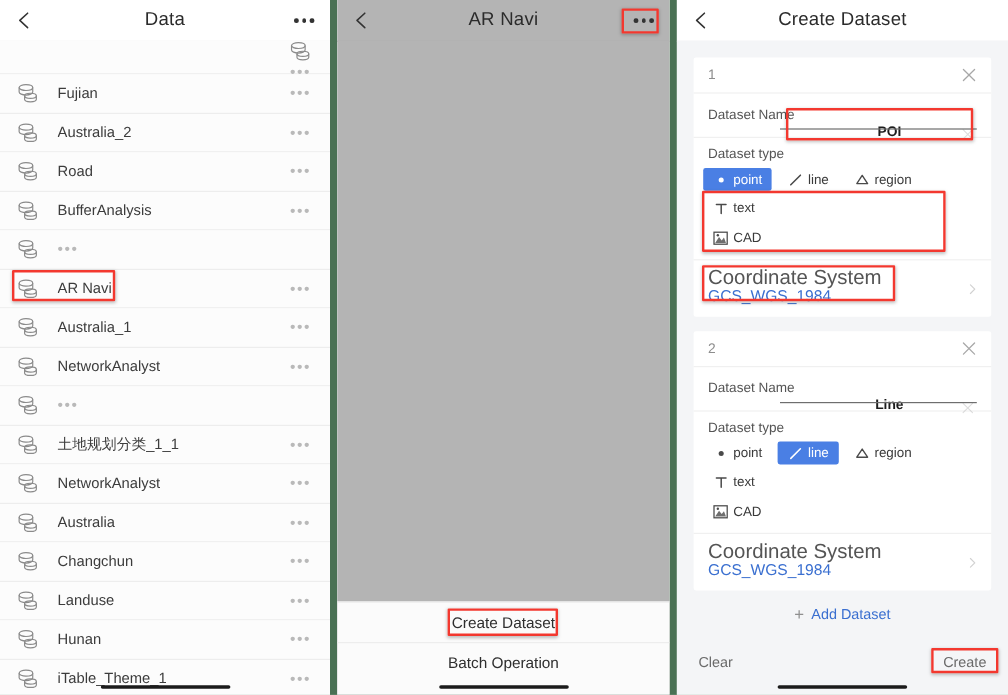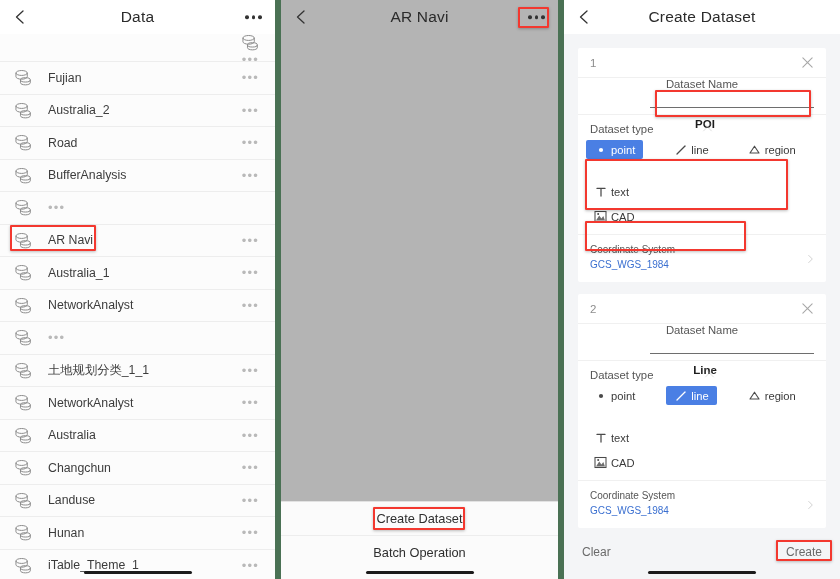--- a/index.html
+++ b/index.html
@@ -74,50 +74,50 @@
   .p3body{position:absolute;top:34px;left:0;right:0;bottom:0;background:#f4f5f7;overflow:hidden;}
   .card{background:#ffffff;margin:0 14px;border-radius:2px;}
   .card-head{
     height:29px;display:flex;align-items:center;justify-content:space-between;
     padding:0 12px;border-bottom:1px solid #f0f0f0;
   }
   .card-idx{font-size:11.5px;color:#8d8d8d;}
   .xbtn{width:13px;height:13px;opacity:.75;}
   .xbtn svg{display:block;}
   .fieldrow{
-    display:flex;align-items:center;height:36px;padding:0 12px;position:relative;flex-direction:column;
+    display:flex;align-items:center;height:36px;padding:0 12px;position:relative;
   }
   .flabel{font-size:11.3px;color:#555;flex:0 0 auto;}
   .finput{
     flex:1;display:flex;align-items:center;justify-content:center;position:relative;
     margin-left:6px;height:26px;margin-top:28px;
   }
   .finput .fval{font-size:11.5px;color:#1d1d1d;font-weight:bold;}
   .finput .clearx{position:absolute;right:2px;top:50%;transform:translateY(-50%);width:11px;height:11px;opacity:.45;}
   .underline{position:absolute;left:72px;right:12px;bottom:6px;height:1px;background:#6e6e6e;}
   .divider{height:1px;background:#f0f0f0;margin:0 0 0 0;}
 
   .sec-label{font-size:11.3px;color:#555;padding:8px 12px 5px 12px;}
   .typewrap{padding:0 8px 8px 8px;}
-  .typerow{display:flex;align-items:center;gap:23px;flex-wrap:wrap;}
+  .typerow{display:flex;align-items:center;gap:5px;flex-wrap:wrap;}
   .chip{
     display:flex;align-items:center;gap:4px;
     padding:3px 8px;border-radius:2px;font-size:11.2px;color:#3a3a3a;
     background:transparent;
   }
   .chip.sel{background:#4a7fe4;color:#ffffff;}
   .chip .gl{display:flex;align-items:center;justify-content:center;width:13px;height:13px;}
   .chip .gl svg{display:block;}
   .chip.cad{margin-top:6px;}
 
   .csrow{
     padding:7px 12px 9px 12px;position:relative;border-top:1px solid #f0f0f0;
   }
-  .cs-t{font-size:10px;color:#555;line-height:15px;}
-  .cs-v{font-size:10px;color:#3a6fd0;line-height:16px;}
+  .cs-t{font-size:17px;color:#555;line-height:15px;}
+  .cs-v{font-size:13px;color:#3a6fd0;line-height:16px;}
   .chev{position:absolute;right:11px;top:50%;transform:translateY(-50%);width:9px;height:9px;opacity:.45;}
   .chev svg{display:block;}
 
   .addrow{
     display:flex;align-items:center;justify-content:center;gap:6px;
     margin-top:13px;font-size:12px;color:#3a6fd0;
   }
   .plus{font-size:14px;line-height:1;color:#8f8f8f;}
 
   .footbar{

